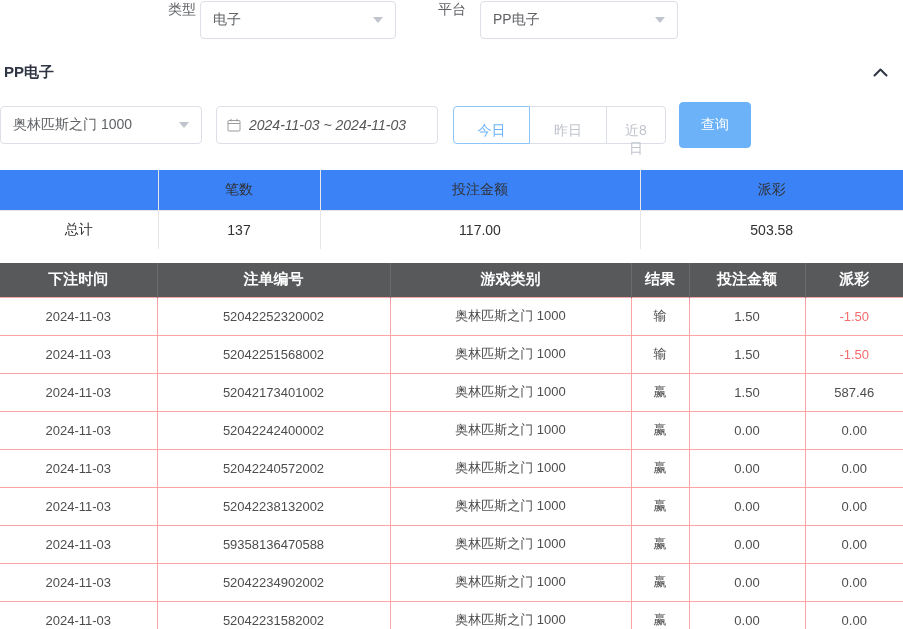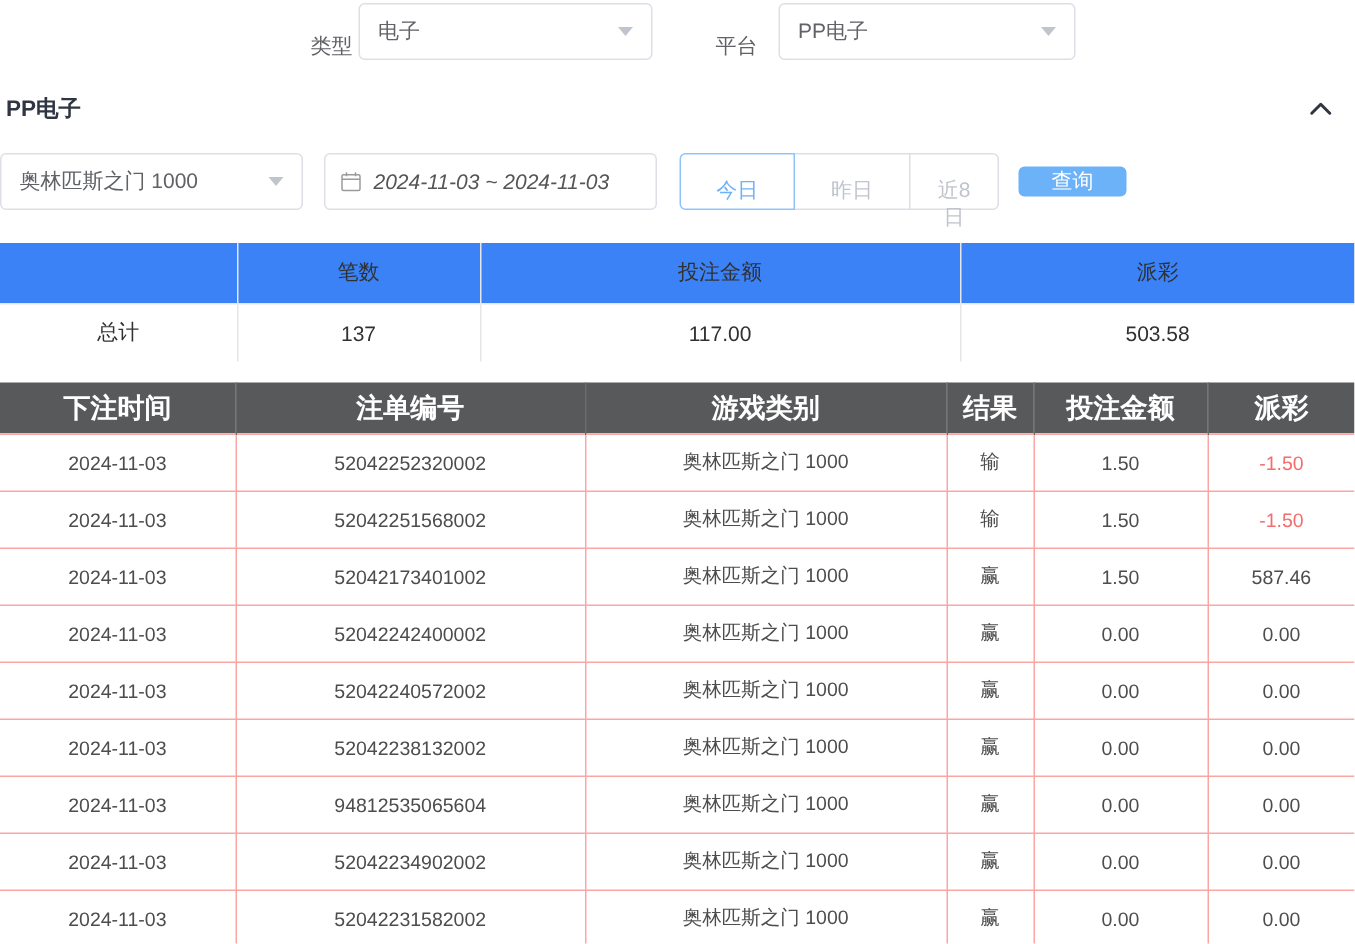--- a/index.html
+++ b/index.html
@@ -5,21 +5,21 @@
   * { box-sizing: border-box; margin: 0; padding: 0; }
   html, body { width: 903px; height: 629px; }
   body {
     overflow: hidden;
     background: #fff;
     font-family: "Liberation Sans", "DejaVu Sans", sans-serif;
     color: #606266;
   }
 
   
-  .topbar { display: flex; align-items: flex-end; height: 40px; padding-top: 1px; padding-left: 39px; }
+  .topbar { display: flex; align-items: flex-start; height: 40px; padding-top: 1px; }
   .form-label { font-size: 14px; color: #606266; white-space: nowrap; }
   .lbl-type { margin-left: 168px; }
   .lbl-platform { margin-left: 42px; }
   .select {
     height: 38px; border: 1px solid #dcdfe6; border-radius: 4px;
     display: flex; align-items: center; justify-content: space-between;
     padding: 0 12px; font-size: 14px; color: #606266; background: #fff; cursor: pointer;
   }
   .sel-type { width: 196px; margin-left: 4px; }
   .sel-platform { width: 198px; margin-left: 14px; }
@@ -52,21 +52,21 @@
   .range-btn {
     height: 38px; background: #fff; border: 1px solid #dcdfe6;
     font-size: 14px; color: #c0c4cc; cursor: pointer;
     font-family: inherit; padding: 15px;
   }
   .range-btn + .range-btn { margin-left: -1px; }
   .btn-today { width: 77px; border-radius: 4px 0 0 4px; color: #6cb2f8; border-color: #8ec5f9; position: relative; z-index: 1; }
   .btn-yesterday { width: 78px; }
   .btn-last8 { width: 60px; border-radius: 0 4px 4px 0; }
   .search-btn {
-    margin-left: 13px; width: 72px; height: 20px;
+    margin-left: 13px; width: 72px; height: 46px;
     background: #6cb2f8; color: #fff; border: 1px solid #6cb2f8; border-radius: 4px;
     font-size: 14px; cursor: pointer; font-family: Liberation Serif, serif;
   }
 
   
   table { border-collapse: collapse; table-layout: fixed; width: 903px; }
   .summary-table { margin-top: 22px; }
   .summary-table th, .summary-table td {
     text-align: center; font-size: 14px; font-weight: normal;
     border: 1px solid #e6e6e6; color: #303133;
@@ -74,21 +74,21 @@
   .summary-table th { background: #3b82f6; height: 40px; font-family: Liberation Serif, serif; }
   .summary-table td { background: #fff; height: 39px; }
   .summary-table th:first-child, .summary-table td:first-child { border-left: none; }
   .summary-table th:last-child, .summary-table td:last-child { border-right: none; }
   .summary-table th { border-top: none; }
   .summary-table td { border-bottom: none; }
 
   
   .bet-table { margin-top: 14px; }
   .bet-table th {
-    background: #58595b; color: #fff; font-size: 18px; font-weight: bold;
+    background: #58595b; color: #fff; font-size: 15px; font-weight: bold;
     height: 34px; text-align: center; border-right: 1px solid #6a6b6d;
   }
   .bet-table th:last-child { border-right: none; }
   .bet-table td {
     height: 38px; text-align: center; font-size: 13px; color: #4d4d4d;
     background: #fff; border: 1px solid #fca5a5;
   }
   .bet-table td:first-child { border-left: none; }
   .bet-table td:last-child { border-right: none; }
   .bet-table td.neg { color: #f56c6c; }
@@ -226,21 +226,21 @@
       <tr>
     <td>2024-11-03</td>
     <td>52042238132002</td>
     <td>奥林匹斯之门 1000</td>
     <td>赢</td>
     <td>0.00</td>
     <td>0.00</td>
   </tr>
       <tr>
     <td>2024-11-03</td>
-    <td>94812535065604</td>
+    <td>59358136470588</td>
     <td>奥林匹斯之门 1000</td>
     <td>赢</td>
     <td>0.00</td>
     <td>0.00</td>
   </tr>
       <tr>
     <td>2024-11-03</td>
     <td>52042234902002</td>
     <td>奥林匹斯之门 1000</td>
     <td>赢</td>

